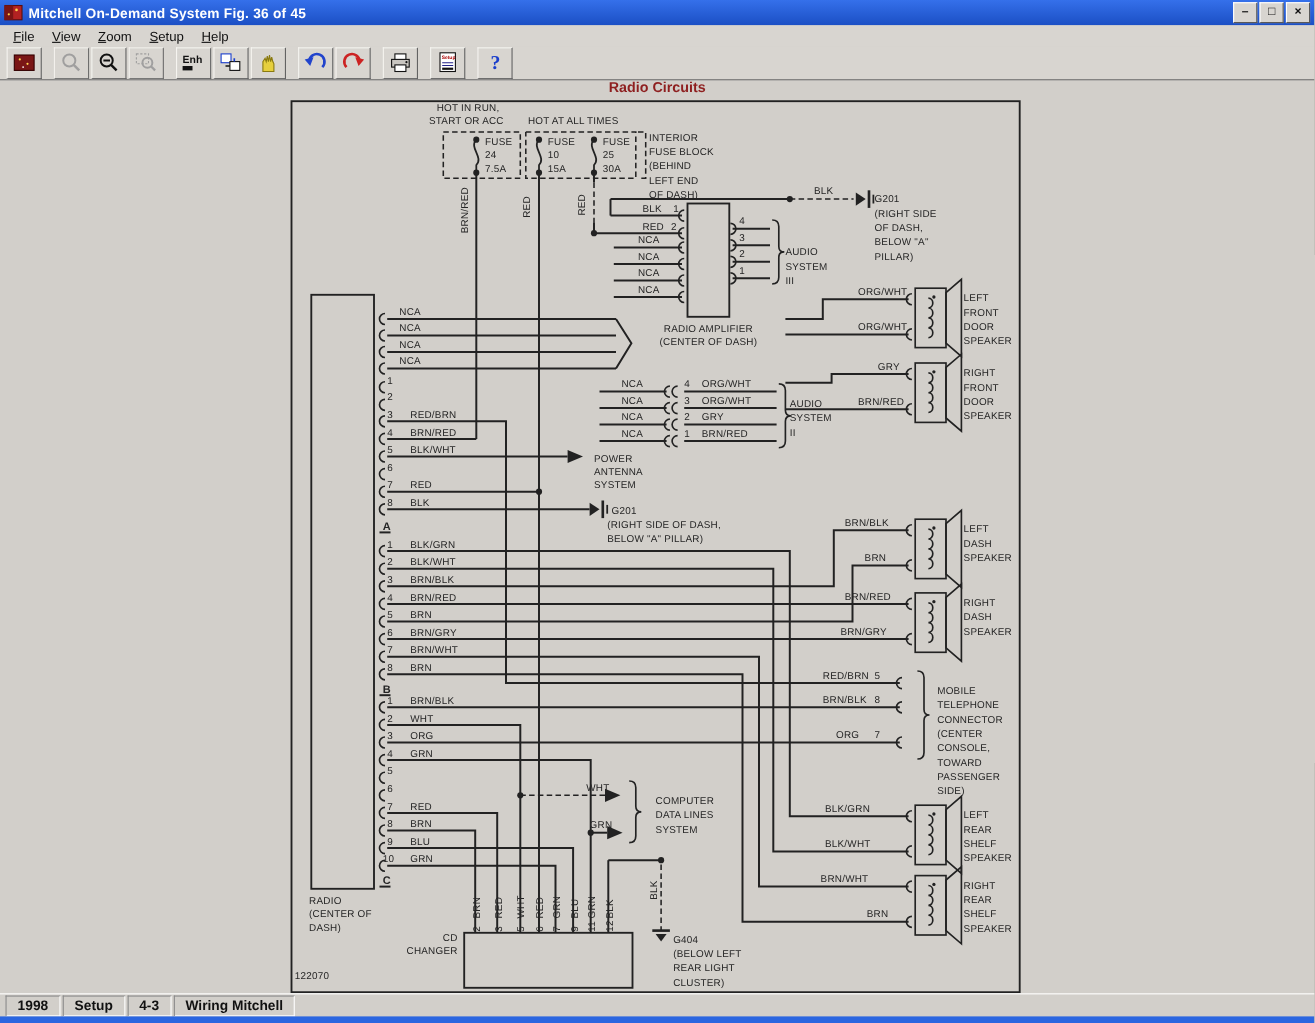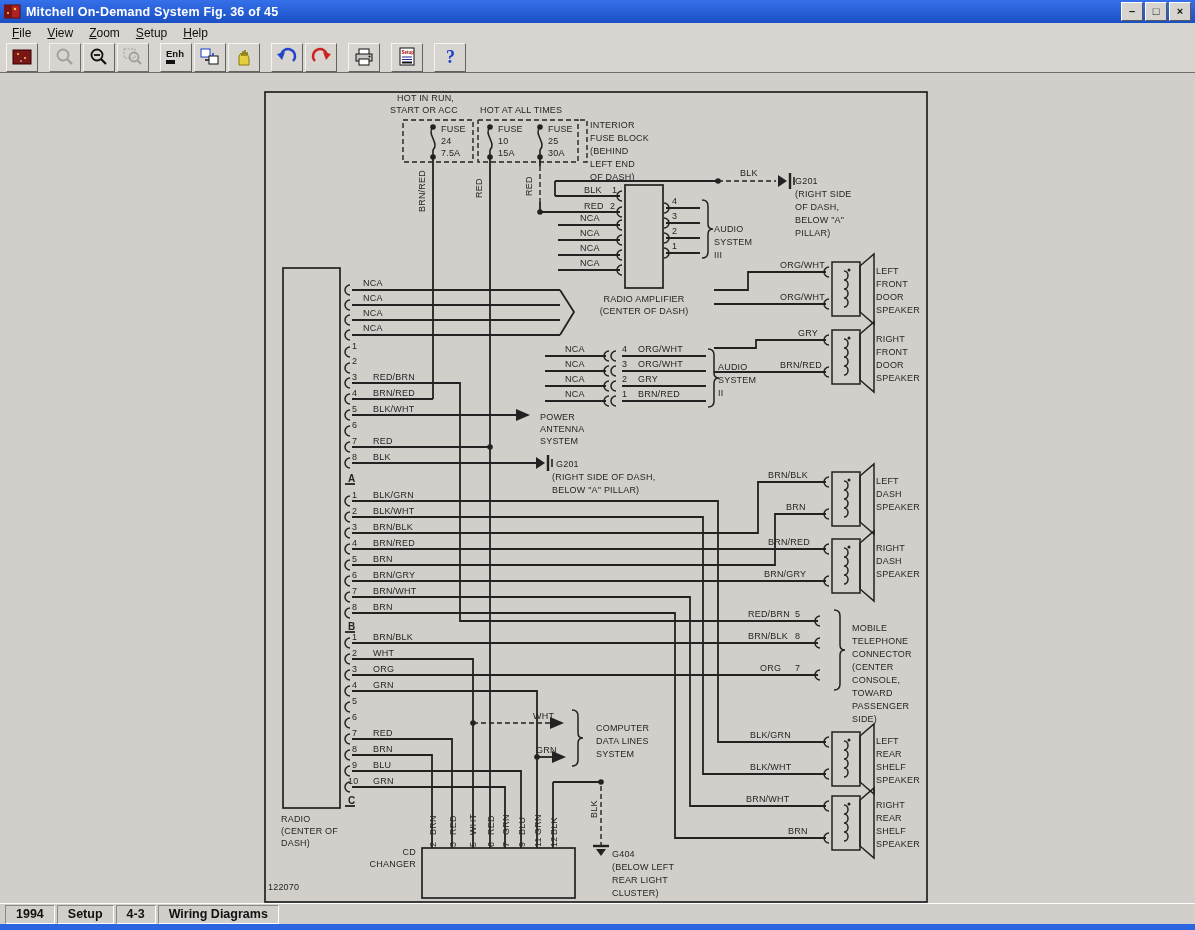--- a/index.html
+++ b/index.html
@@ -148,20 +148,21 @@
         </svg>
       </div>
       <div class="tgap"></div>
       <div class="tbtn">
         <svg width="24" height="22">
           <text x="8" y="17" font-size="18" font-weight="bold" font-family="Liberation Serif" fill="#1a3ecc">?</text>
         </svg>
       </div>
     </div>
 
+  <div class="figstrip">Radio Circuits</div>
 
   <svg id="diagram-svg" width="1195" height="930" viewBox="0 0 1195 930">
       <rect x="265" y="92" width="662" height="810" fill="none" stroke="#222222" stroke-width="1.7"></rect>
       <rect x="283" y="268" width="57" height="540" fill="none" stroke="#222222" stroke-width="1.7"></rect>
       <rect x="625" y="185" width="38" height="103" fill="none" stroke="#222222" stroke-width="1.7"></rect>
       <rect x="422" y="848" width="153" height="50" fill="none" stroke="#222222" stroke-width="1.7"></rect>
       <polyline points="352,290 560,290" fill="none" stroke="#222222" stroke-width="1.8"></polyline>
       <polyline points="352,305 560,305" fill="none" stroke="#222222" stroke-width="1.8"></polyline>
       <polyline points="352,320 560,320" fill="none" stroke="#222222" stroke-width="1.8"></polyline>
       <polyline points="352,335 560,335" fill="none" stroke="#222222" stroke-width="1.8"></polyline>
@@ -539,19 +540,19 @@
       <text x="612" y="870" class="dl">(BELOW LEFT</text>
       <text x="612" y="883" class="dl">REAR LIGHT</text>
       <text x="612" y="896" class="dl">CLUSTER)</text>
       <text x="281" y="822" class="dl">RADIO</text>
       <text x="281" y="834" class="dl">(CENTER OF</text>
       <text x="281" y="846" class="dl">DASH)</text>
       <text x="268" y="890" class="dl">122070</text>
     </svg>
 
   <div class="statusbar" id="statusbar">
-      <div class="scell">1994</div>
+      <div class="scell">1998</div>
       <div class="scell">Setup</div>
       <div class="scell">4-3</div>
-      <div class="scell">Wiring Diagrams</div>
+      <div class="scell">Wiring Mitchell</div>
     </div>
   <div class="bluebar"></div>
 </div>
 
 </body></html>

